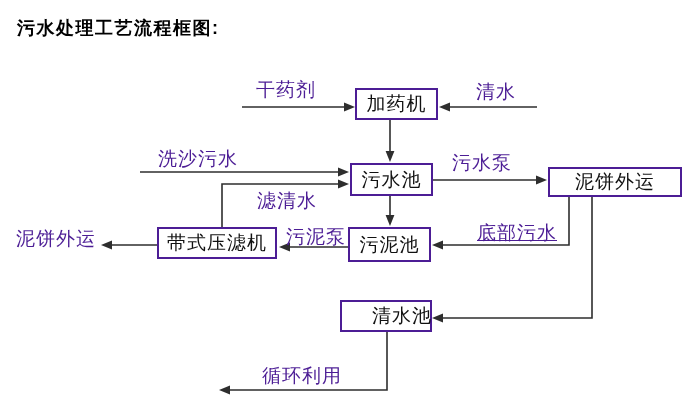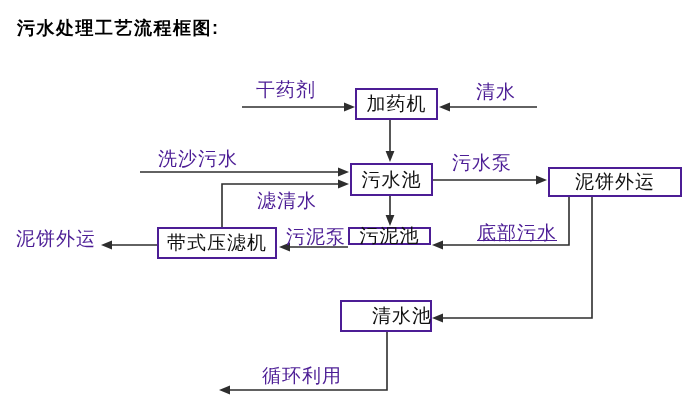--- a/index.html
+++ b/index.html
@@ -21,21 +21,21 @@
   .wires polygon{fill:#2e2e2e;stroke:none;}
   .node{
     position:absolute;box-sizing:border-box;
     border:2px solid #4c1d95;background:#ffffff;
     display:flex;align-items:center;justify-content:center;
     font-size:19px;letter-spacing:1px;white-space:nowrap;
   }
   .n-dosing{left:355px;top:88px;width:83px;height:32px;}
   .n-sewage{left:350px;top:163px;width:83px;height:33px;}
   .n-tower{left:548px;top:167px;width:134px;height:30px;}
-  .n-sludge{left:348px;top:227px;width:83px;height:18px;}
+  .n-sludge{left:348px;top:227px;width:83px;height:35px;}
   .n-press{left:157px;top:227px;width:120px;height:32px;}
   .n-clean{left:340px;top:300px;width:92px;height:32px;padding-left:32px;}
   .lbl{
     position:absolute;font-size:19px;letter-spacing:1px;
     white-space:nowrap;color:#4c1d95;
   }
   .l-dry{left:256px;top:77px;}
   .l-cw{left:476px;top:79px;}
   .l-sand{left:158px;top:146px;}
   .l-spump{left:452px;top:150px;}

